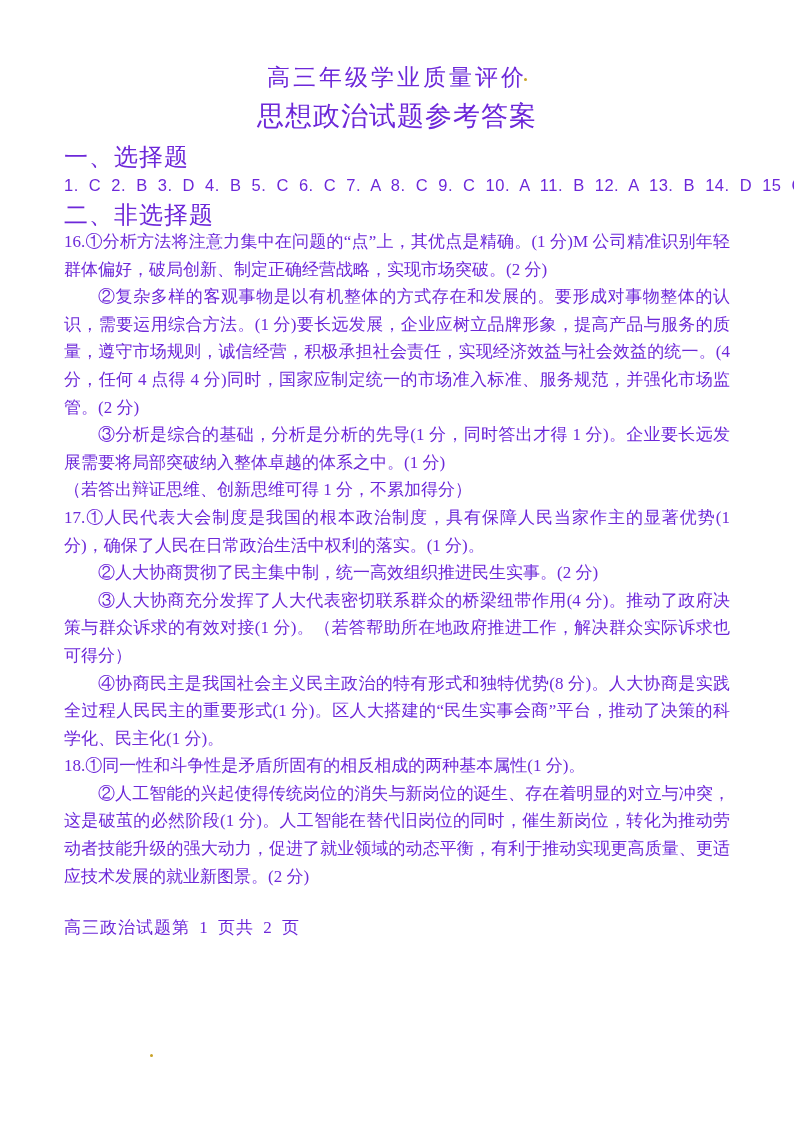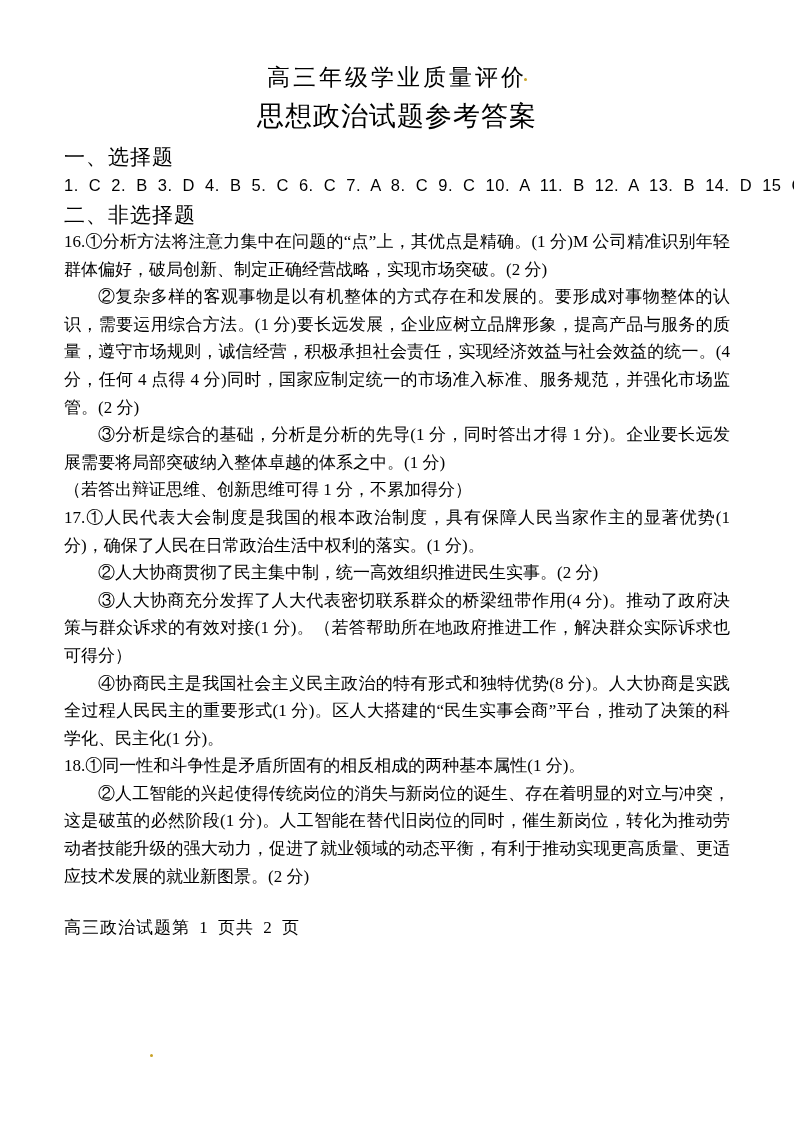--- a/index.html
+++ b/index.html
@@ -6,21 +6,21 @@
     margin: 0;
     padding: 0;
     background: #ffffff;
   }
   .page {
     position: relative;
     width: 794px;
     height: 1123px;
     margin: 0 auto;
     background: #ffffff;
-    color: #000000;
+    color: #6d28d9;
     font-family: "Liberation Serif", "DejaVu Serif", serif;
     overflow: hidden;
     box-sizing: border-box;
     padding: 62px 64px 0 64px;
   }
   .doc-title {
     margin: 0;
     text-align: center;
     font-size: 23px;
     font-weight: normal;
@@ -30,21 +30,21 @@
   .doc-subtitle {
     margin: 4px 0 0 0;
     text-align: center;
     font-size: 27px;
     font-weight: normal;
     letter-spacing: 1px;
     line-height: 36px;
     font-family: "Liberation Sans", "DejaVu Sans", sans-serif;
   }
   .section-heading {
-    font-size: 21px;
+    font-size: 24px;
     line-height: 26px;
     margin: 10px 0 0 0;
     letter-spacing: 1px;
   }
   .choice-answers {
     font-family: "Liberation Sans", "DejaVu Sans", sans-serif;
     font-size: 16.5px;
     line-height: 26px;
     margin: 2px 0 0 0;
     word-spacing: 5px;

